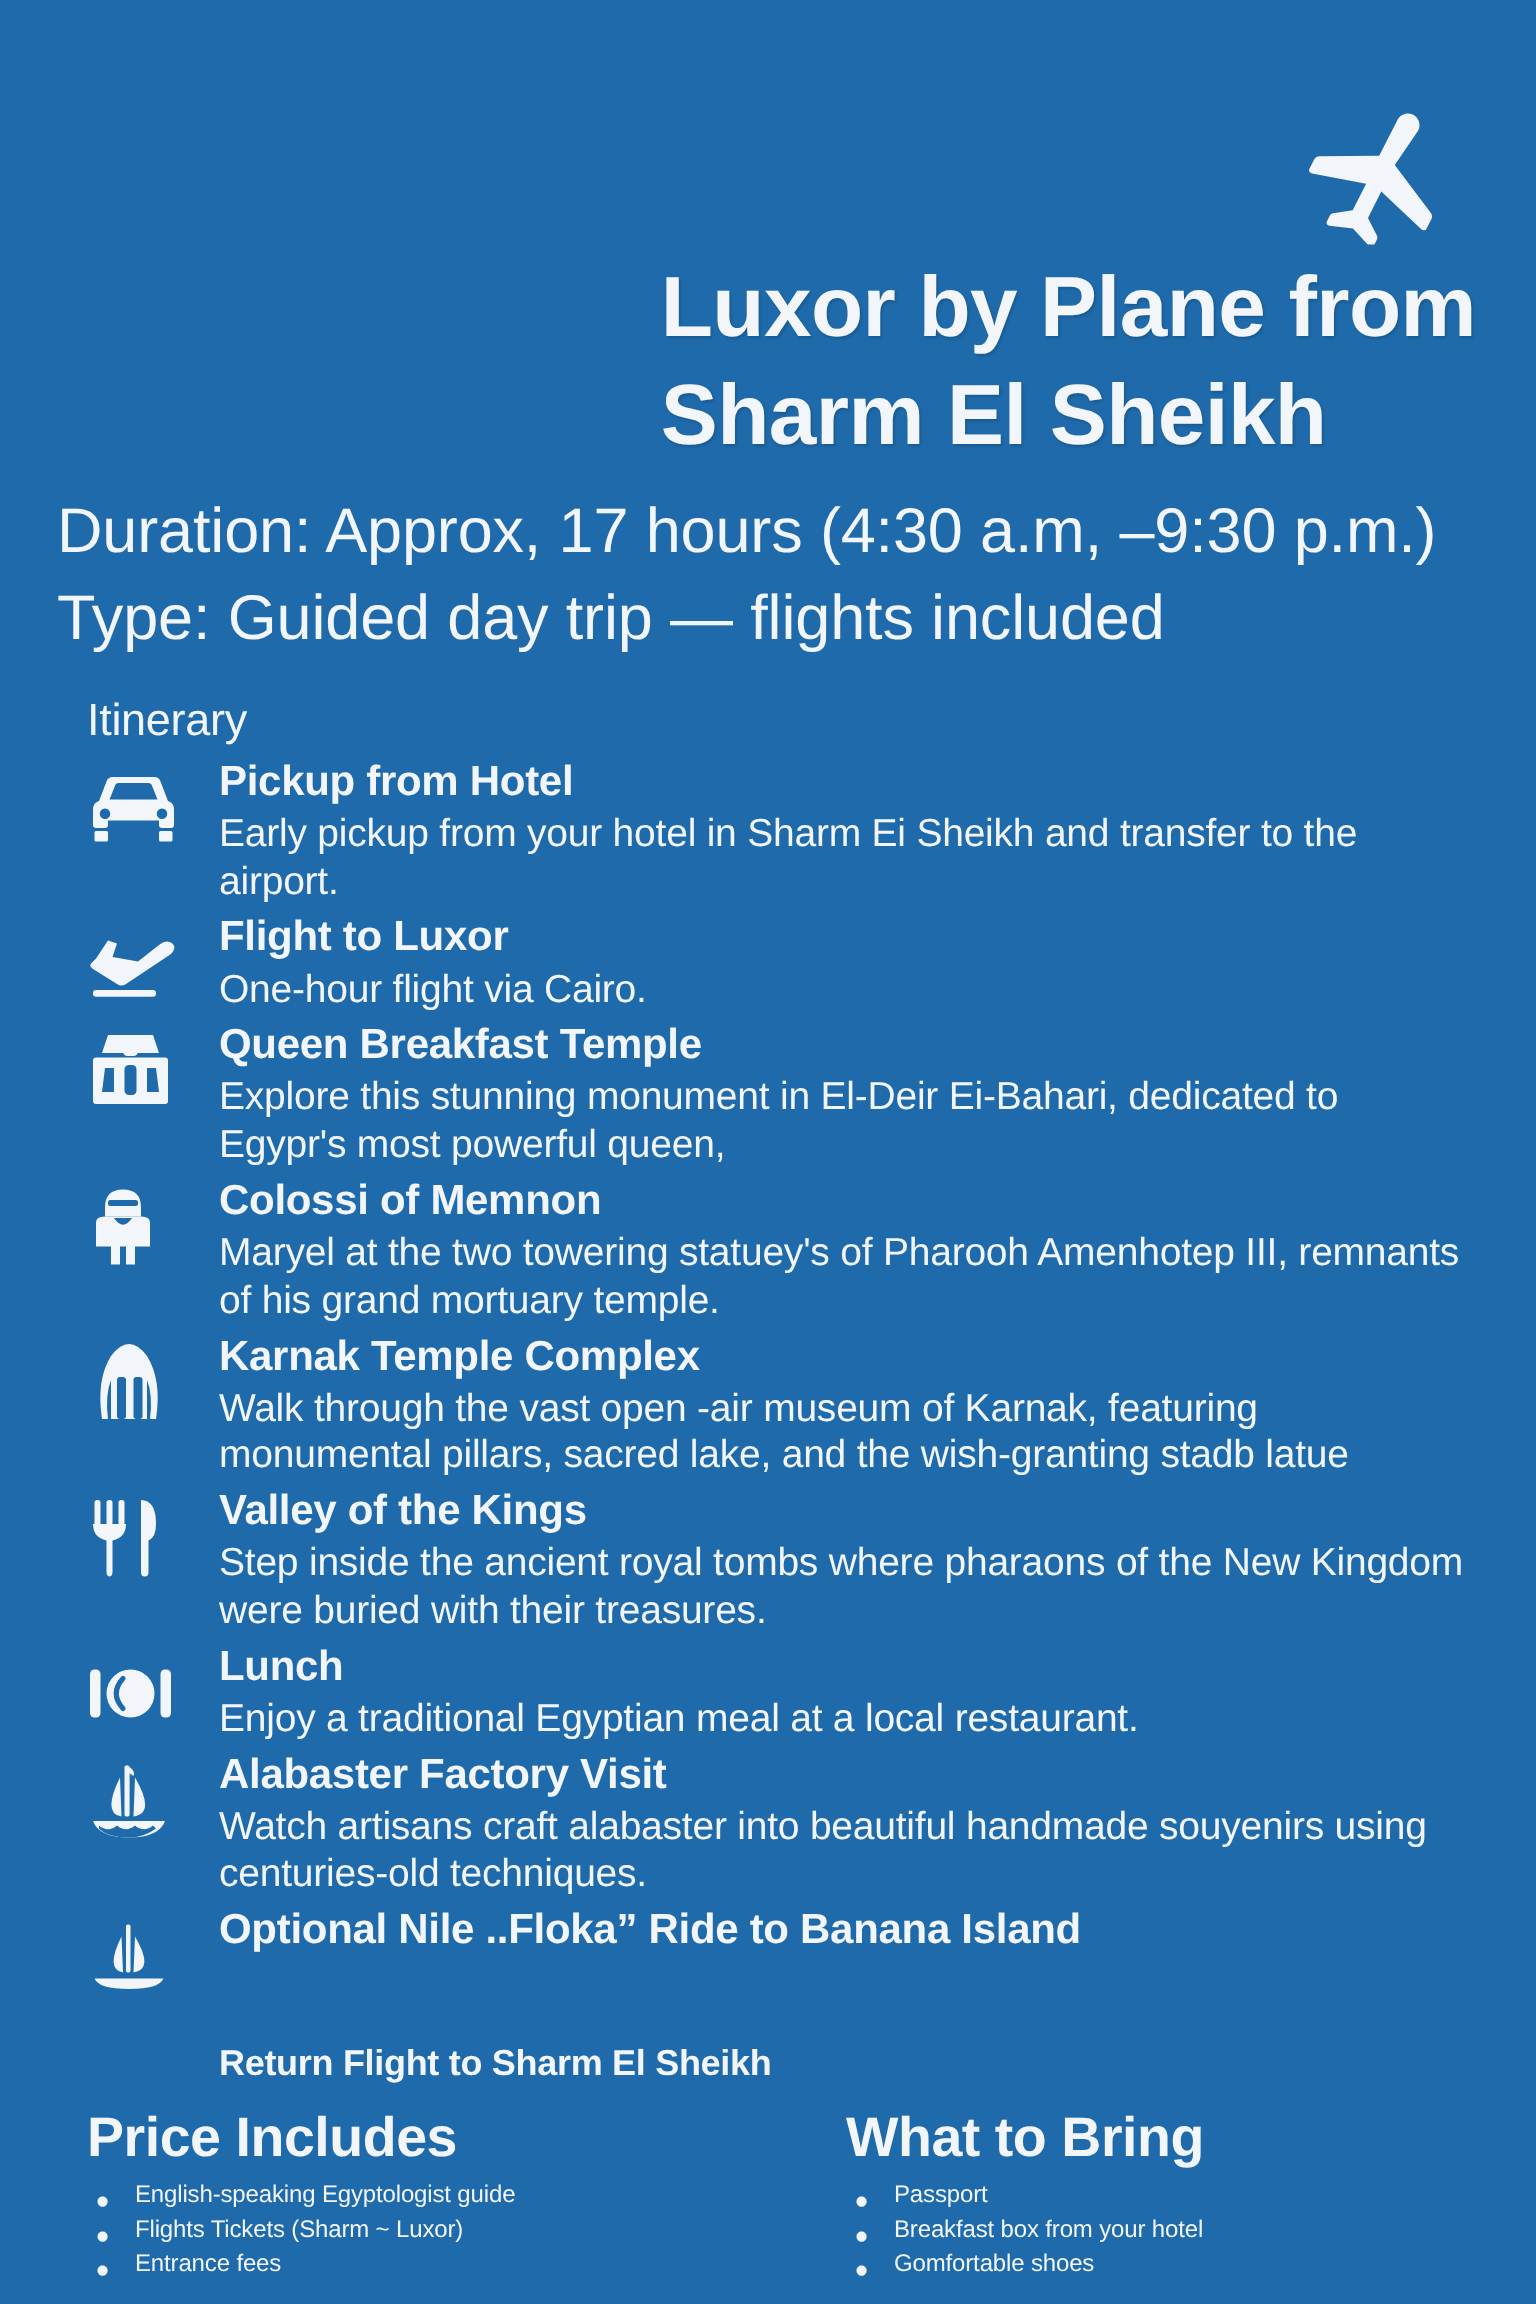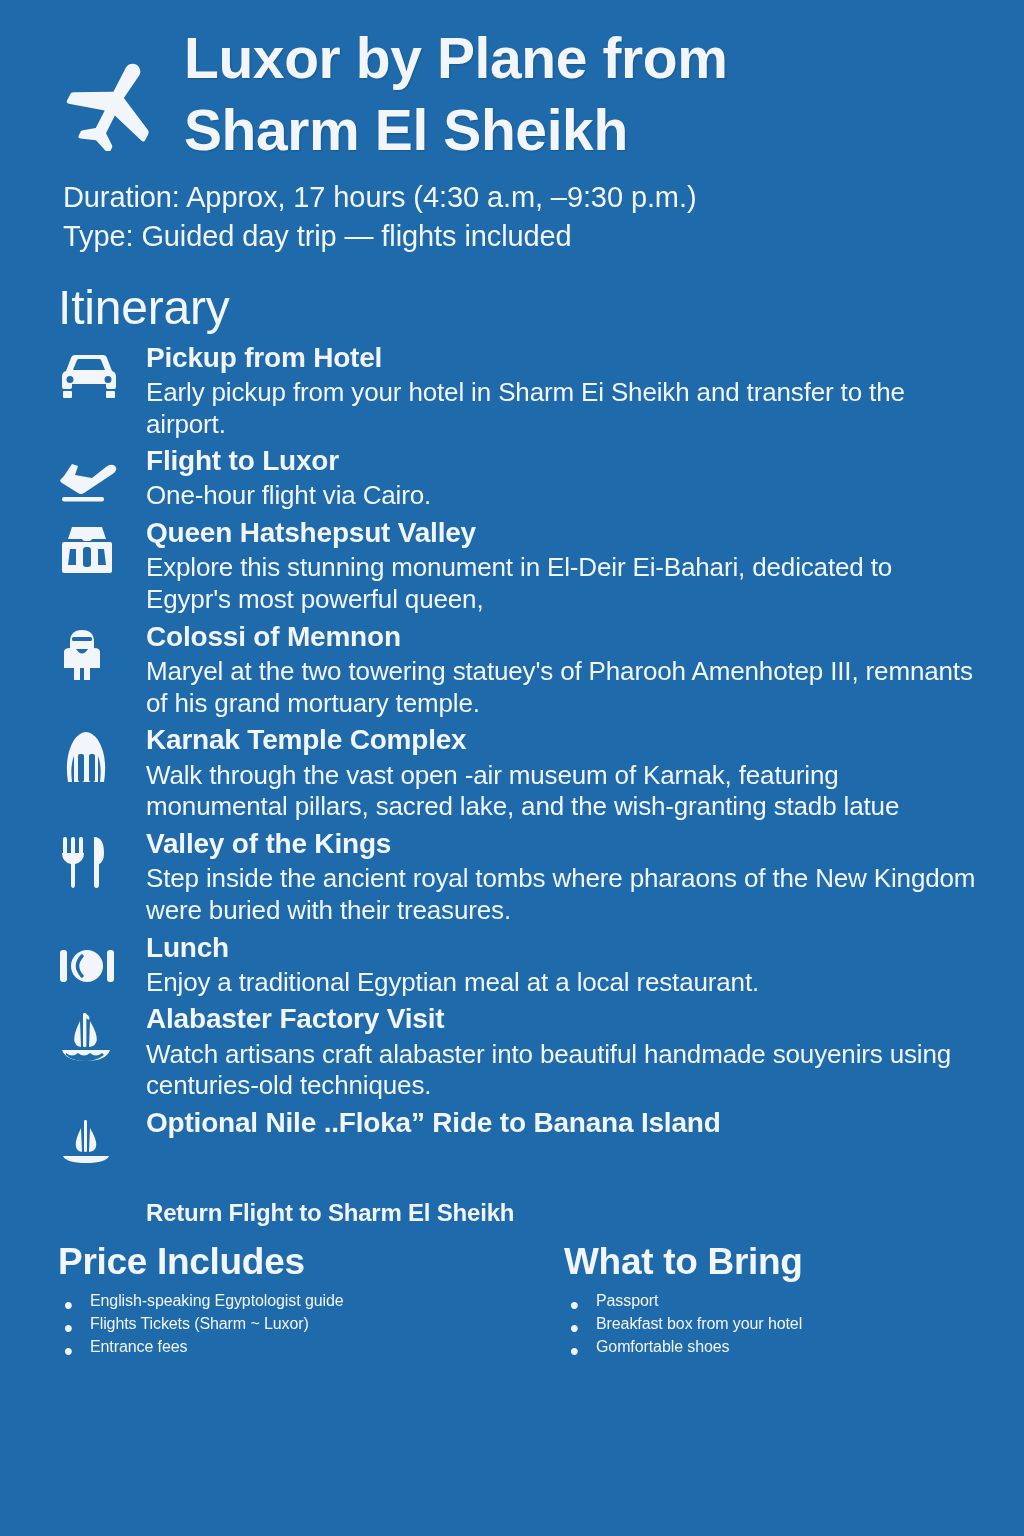--- a/index.html
+++ b/index.html
@@ -6,37 +6,37 @@
   html, body {
     width:1024px; height:1536px;
     background:#1e6aab;
     font-family:"Liberation Sans", sans-serif;
     color:#f2f6fa;
     overflow:hidden;
   }
   .page { position:relative; width:1024px; height:1536px; padding:0; }
 
   
-  .header { display:flex; align-items:center; padding:22px 40px 0 58px; }
+  .header { display:flex; align-items:flex-end; padding:49px 40px 0 58px;flex-direction:column; }
   .plane-badge { width:120px; flex:0 0 120px; padding-top:14px; }
   .plane-badge svg { display:block; width:100px; height:100px; }
   .title-wrap { padding-left:6px; }
   .main-title {
     font-size:57px; line-height:1.27; font-weight:bold;
     letter-spacing:-0.4px; text-shadow:1px 1px 2px rgba(0,0,0,.16);
   }
   .subline {
-    font-size:29px; line-height:1.43; font-weight:400;
-    margin-left:63px; margin-top:10px; letter-spacing:-0.1px;
+    font-size:42px; line-height:1.43; font-weight:400;
+    margin-left:38px; margin-top:10px; letter-spacing:-0.1px;
   }
   .subline.second { margin-top:-2px; }
 
   
   .section-title {
-    font-size:48px; font-weight:400; margin:22px 0 6px 58px; letter-spacing:-0.2px;
+    font-size:30px; font-weight:400; margin:22px 0 6px 58px; letter-spacing:-0.2px;
   }
   .items { margin:0 0 0 58px; }
   .item { display:flex; align-items:flex-start; margin-bottom:4px; }
   .item-icon {
     flex:0 0 88px; width:88px; height:62px;
     display:flex; align-items:center; justify-content:flex-start;
     padding-top:8px;
   }
   .item-icon svg { display:block; }
   .item-body { flex:1; padding-right:48px; }
@@ -120,21 +120,21 @@
         <svg width="58" height="52" viewBox="0 0 58 52" fill="#f2f6fa">
           <path d="M14 2 L44 2 L48 14 L10 14 Z"></path>
           <rect x="24" y="5" width="10" height="11" rx="3"></rect>
           <rect x="4" y="17" width="50" height="31" rx="2"></rect>
           <path d="M12 24 L18 24 L18 40 L10 40 Z" fill="#1e6aab"></path>
           <path d="M40 24 L46 24 L48 40 L40 40 Z" fill="#1e6aab"></path>
           <rect x="25" y="22" width="8" height="20" rx="3" fill="#1e6aab"></rect>
         </svg>
       </div>
       <div class="item-body">
-        <div class="item-title">Queen Hatshepsut Valley</div>
+        <div class="item-title">Queen Breakfast Temple</div>
         <div class="item-desc">Explore this stunning monument in  El-Deir Ei-Bahari, dedicated to Egypr's most powerful queen,</div>
       </div>
     </div>
 
     <div class="item">
       <div class="item-icon">
         <svg width="48" height="54" viewBox="0 0 48 54" fill="#f2f6fa">
           <path d="M12 14 Q12 2 24 2 Q36 2 36 14 L36 20 L12 20 Z"></path>
           <rect x="14" y="9" width="20" height="4" rx="1.5" fill="#1e6aab"></rect>
           <path d="M6 24 Q6 20 12 20 L36 20 Q42 20 42 24 L42 40 L32 40 L32 52 L26 52 L26 40 L22 40 L22 52 L16 52 L16 40 L6 40 Z"></path>

